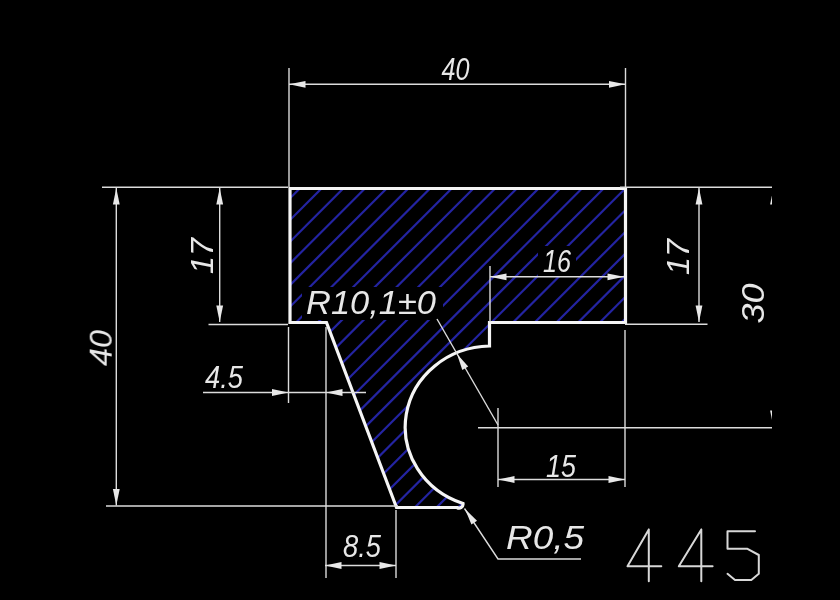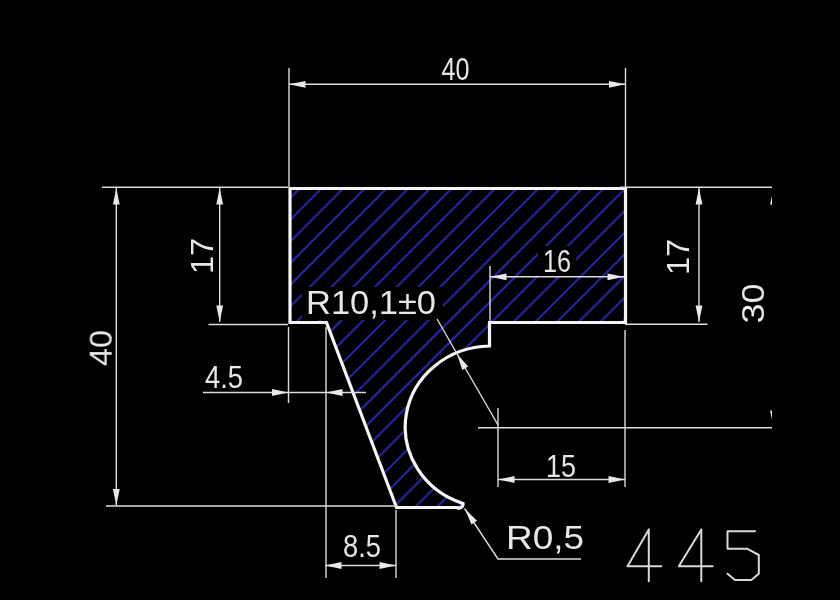--- a/index.html
+++ b/index.html
@@ -1,16 +1,16 @@
 <!DOCTYPE html>
 <html><head>
 <meta charset="utf-8">
 <style>
   html,body{margin:0;padding:0;background:#000;}
-  .page{width:772px;height:600px;position:relative;overflow:hidden;background:#000;}
+  .page{width:772px;height:600px;position:relative;overflow:hidden;background:#000;font-style:italic;}
   text{font-family:"Liberation Sans",sans-serif;fill:#e8e8e8;}
 </style>
 </head>
 <body>
 <div class="page">
 <svg width="840" height="600" viewBox="0 0 840 600">
 
   <rect x="0" y="0" width="840" height="600" fill="#000000"></rect>
 
   <defs>

